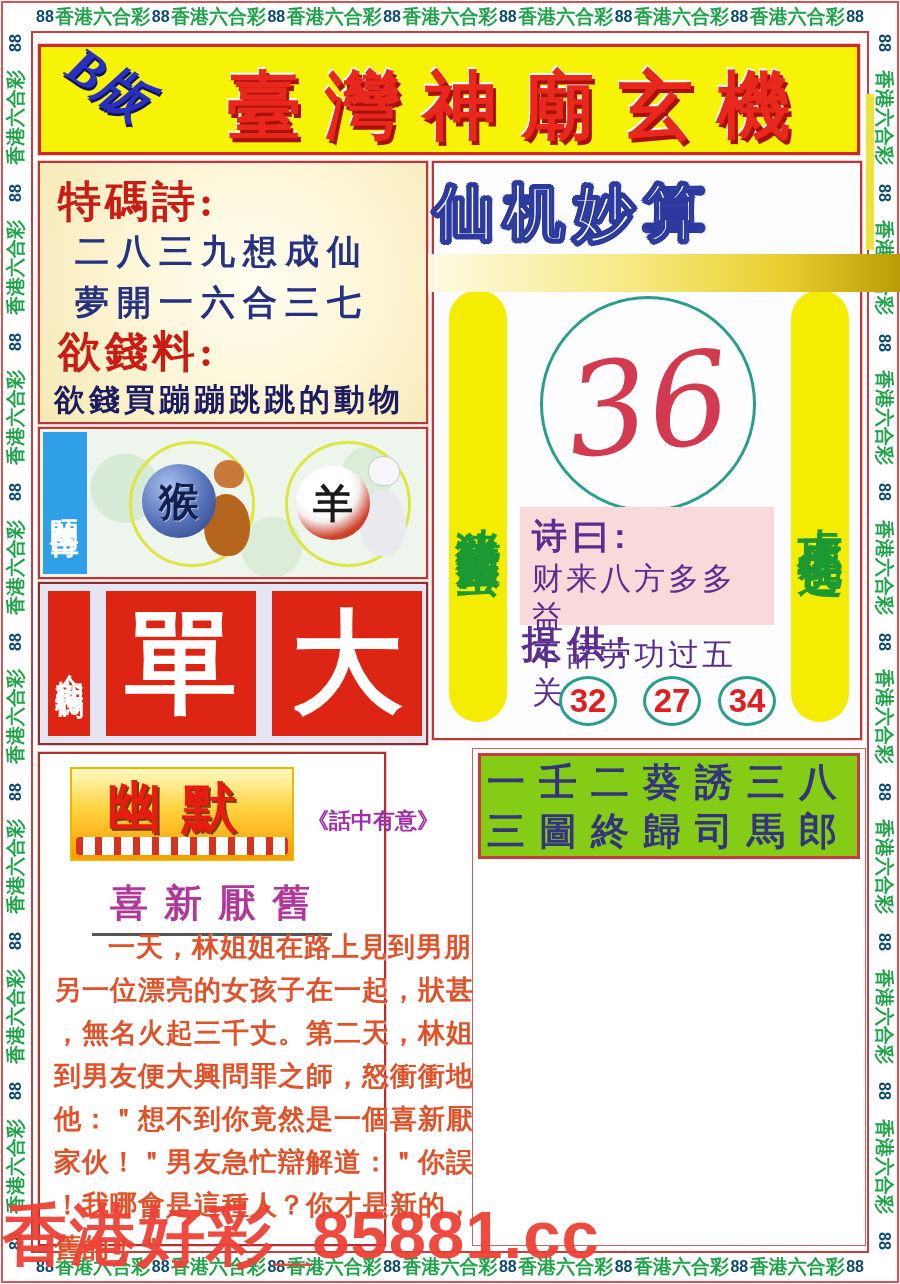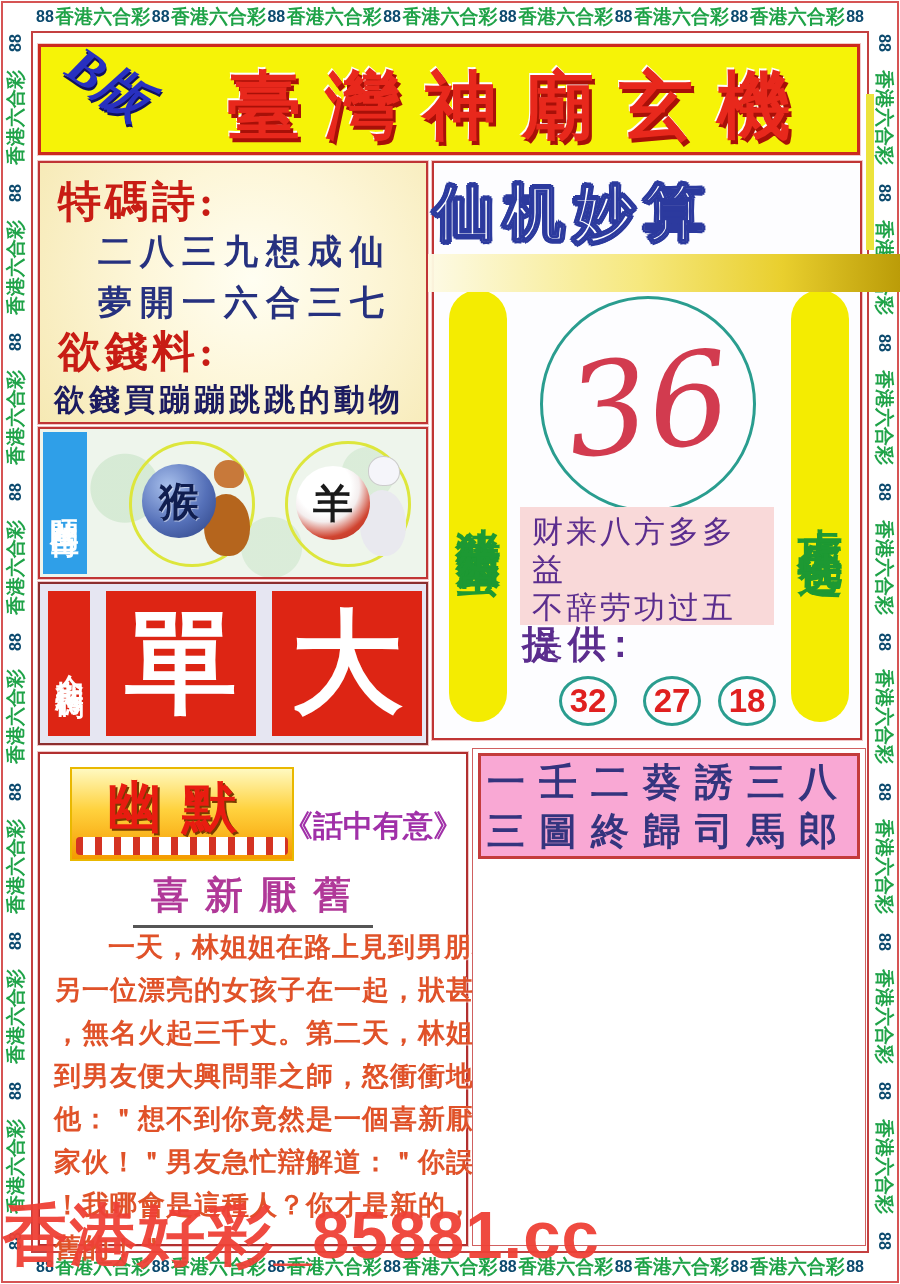--- a/index.html
+++ b/index.html
@@ -25,21 +25,21 @@
 
   
   .banner{position:absolute;left:38px;top:44px;width:822px;height:111px;background:#f6f307;border:3px solid #cc2a1e;box-sizing:border-box;box-shadow:0 0 0 1px #f3caca;}
   .edition{position:absolute;left:24px;top:2px;font-size:52px;font-weight:900;font-style:italic;color:#2830c0;transform:rotate(34deg);text-shadow:2px 2px 0 #101060;}
   .banner-title{position:absolute;left:150px;top:10px;width:660px;text-align:center;font-size:74px;font-weight:900;letter-spacing:24px;color:#e8281c;text-shadow:3px 4px 0 #a81008,-1px -2px 0 #ffffff;}
 
   
   .panel{position:absolute;box-sizing:border-box;border:2px solid #c03535;box-shadow:0 0 0 1px #f0c6c6;background:#fff;}
   .poem-panel{left:38px;top:161px;width:390px;height:263px;background:radial-gradient(circle at 55% 45%, #fffef2 0%, #fdf6d8 45%, #f6e9b4 100%);padding-left:12px;}
   .poem-h{position:absolute;left:18px;font-size:43px;font-weight:900;color:#c81c14;letter-spacing:4px;}
-  .poem-line{position:absolute;left:58px;font-size:34px;font-weight:bold;color:#26317f;letter-spacing:8px;}
+  .poem-line{position:absolute;left:35px;font-size:34px;font-weight:bold;color:#26317f;letter-spacing:8px;}
   .poem-hint{position:absolute;left:14px;font-size:31px;font-weight:bold;color:#1b1b60;letter-spacing:4px;}
 
   .zodiac-panel{left:38px;top:427px;width:390px;height:152px;background:
     radial-gradient(circle at 22% 40%, rgba(160,210,160,.30) 0 34px, transparent 35px),
     radial-gradient(circle at 60% 80%, rgba(160,210,160,.25) 0 30px, transparent 31px),
     radial-gradient(circle at 85% 30%, rgba(160,210,160,.25) 0 26px, transparent 27px),
     #eef5ec;}
   .zodiac-label{position:absolute;left:3px;top:3px;width:44px;height:142px;background:#2f9fe8;color:#fff;font-weight:900;font-size:29px;text-align:center;line-height:44px;letter-spacing:3px;}
   .z-circle{position:absolute;top:12px;width:126px;height:126px;border:3px solid #dde63c;border-radius:50%;box-sizing:border-box;}
   .z-ball{position:absolute;width:74px;height:74px;border-radius:50%;display:flex;align-items:center;justify-content:center;font-size:40px;font-weight:900;}
@@ -63,35 +63,35 @@
   .shi-h{font-size:35px;font-weight:900;color:#5b2d8e;letter-spacing:6px;}
   .shi-line{font-size:31px;font-weight:400;color:#5b2d8e;letter-spacing:3px;line-height:38px;}
   .provide{position:absolute;left:88px;top:456px;font-size:38px;font-weight:900;color:#5b2d8e;letter-spacing:8px;}
   .num-ball{position:absolute;top:513px;width:58px;height:50px;border:3px solid #2a9d8f;border-radius:50%;box-sizing:border-box;display:flex;align-items:center;justify-content:center;font-size:33px;font-weight:900;color:#e02020;}
 
   .ribbon{position:absolute;left:428px;top:254px;width:472px;height:38px;z-index:6;
     background:linear-gradient(90deg, rgba(253,250,228,.96) 0%, #f6e87e 45%, #e9cf2e 75%, #bb9c08 100%);}
   .yellow-artifact{position:absolute;left:866px;top:94px;width:8px;height:156px;background:#ece33c;z-index:3;}
 
   
-  .humor-panel{left:38px;top:752px;width:430px;height:494px;border-color:#b23030;}
+  .humor-panel{left:38px;top:752px;width:348px;height:494px;border-color:#b23030;}
   .humor-badge{position:absolute;left:30px;top:13px;width:224px;height:94px;box-sizing:border-box;border:2px solid #e9b800;
     background:linear-gradient(#fff9c0 0%, #ffd23e 45%, #f59a00 100%);}
   .humor-badge-text{position:absolute;left:0;top:2px;width:100%;text-align:center;font-size:55px;font-weight:900;letter-spacing:20px;color:#e81c10;text-shadow:2px 2px 0 #7a3c00;}
   .humor-wave{position:absolute;left:4px;right:4px;bottom:4px;height:18px;background:repeating-linear-gradient(90deg,#d43322 0 7px,#ffffff 7px 19px);border-radius:4px;}
-  .humor-tagline{position:absolute;left:238px;top:52px;width:190px;text-align:center;font-size:30px;font-weight:900;color:#a030a8;}
+  .humor-tagline{position:absolute;left:238px;top:52px;width:190px;text-align:center;font-size:22px;font-weight:900;color:#a030a8;}
   .story-title{position:absolute;left:0;top:108px;width:100%;text-align:center;}
-  .story-title span{display:inline-block;font-size:38px;font-weight:900;color:#b03898;letter-spacing:16px;border-bottom:3px solid #555;padding:8px 6px 4px 18px;}
+  .story-title span{display:inline-block;font-size:38px;font-weight:900;color:#b03898;letter-spacing:16px;border-bottom:3px solid #555;padding:16px 6px 4px 18px;}
   .story{position:absolute;left:14px;top:172px;width:404px;}
   .story-line{font-size:27px;font-weight:bold;color:#e05229;letter-spacing:1px;line-height:43px;white-space:nowrap;text-shadow:1px 1px 0 rgba(255,255,255,.55);}
   .story-line.indent{text-indent:54px;}
 
   
   .br-panel{left:472px;top:748px;width:394px;height:498px;border:1px solid #d06060;box-shadow:none;}
-  .callig-box{position:absolute;left:5px;top:4px;width:382px;height:106px;box-sizing:border-box;border:3px solid #c43c3c;background:#f9a8d4;text-align:center;}
+  .callig-box{position:absolute;left:5px;top:4px;width:382px;height:106px;box-sizing:border-box;border:3px solid #c43c3c;background:#84cc16;text-align:center;}
   .callig-line{font-family:"Liberation Serif","DejaVu Serif",serif;font-size:38px;font-weight:900;color:#34347e;letter-spacing:14px;line-height:49px;}
 
   
   .watermark{position:absolute;left:2px;top:1190px;z-index:30;font-size:67px;font-weight:900;letter-spacing:1px;color:#ef4136;opacity:.95;white-space:nowrap;}
 </style>
 </head>
 <body>
 
 <div class="frame-outer"></div>
 <div class="frame-inner"></div>
@@ -203,27 +203,28 @@
 </div>
 
 <div class="panel oracle-panel">
   <div class="oracle-title">仙机妙算</div>
   <div class="strip left vert serif">猪头猪脑大笨蛋</div>
   <div class="strip right vert serif">虎上虎下任它选</div>
   <div class="big-circle">
     <div class="big-number">36</div>
   </div>
   <div class="shi-box">
+    <div class="shi-h">诗曰:</div>
     <div class="shi-line">财来八方多多益</div>
     <div class="shi-line">不辞劳功过五关</div>
   </div>
   <div class="provide">提供:</div>
   <div class="num-ball" style="left:125px;">32</div>
   <div class="num-ball" style="left:209px;">27</div>
-  <div class="num-ball" style="left:284px;">18</div>
+  <div class="num-ball" style="left:284px;">34</div>
 </div>
 
 <div class="yellow-artifact"></div>
 <div class="ribbon"></div>
 
 <div class="panel humor-panel">
   <div class="humor-badge">
     <div class="humor-badge-text serif">幽默</div>
     <div class="humor-wave"></div>
   </div>

